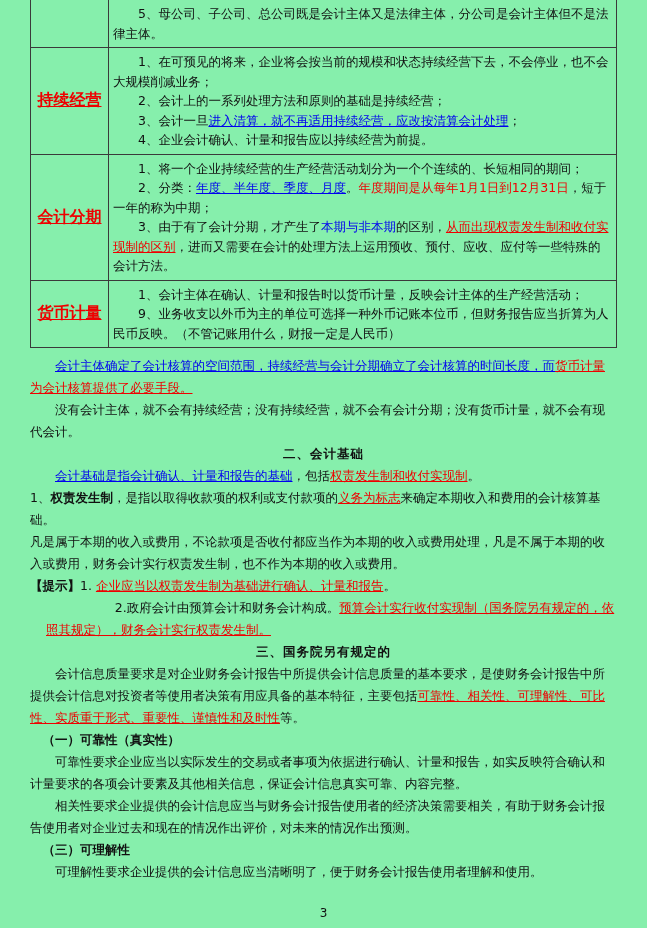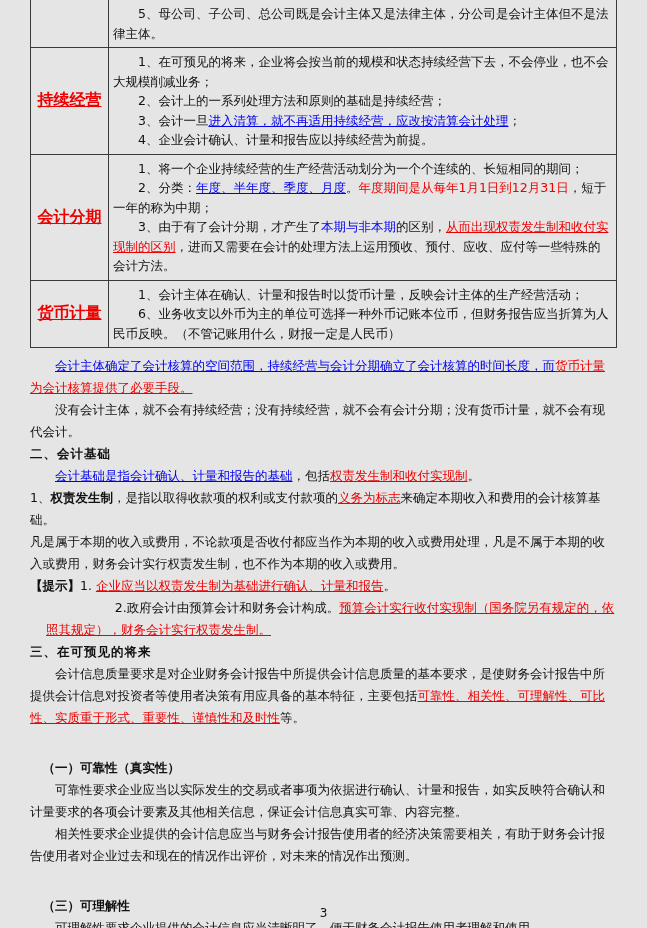--- a/index.html
+++ b/index.html
@@ -8,21 +8,21 @@
   body {
     width: 647px; height: 928px;
     font-family: "DejaVu Sans", "Liberation Sans", sans-serif;
     color: #111111;
   }
   .page {
     position: relative;
     width: 647px; height: 928px;
     padding: 0 30px;
     overflow: hidden;
-    background: #e5e5e5;
+    background: #86efac;
   }
   
   .tbl {
     width: 100%;
     border-collapse: collapse;
     font-size: 12.5px;
     margin-top: -1px;
   }
   .tbl td { border: 1px solid #3a3a3a; vertical-align: middle; }
   .tbl td.hd {
@@ -33,22 +33,22 @@
     text-decoration: underline;
     font-size: 16px;
   }
   .tbl td.cell { padding: 4px 6px 4px 4px; }
   .cp { text-indent: 2em; line-height: 19.5px; }
   
   .content { margin-top: 7px; font-size: 12.5px; }
   .content p { line-height: 22px; }
   p.ind  { text-indent: 2em; }
   p.ind5 { text-indent: 5.5em; margin-left: 16px; }
-  .h1 { font-weight: bold; letter-spacing: 1px; }
-  .h2 { font-weight: bold; text-indent: 1em; margin-top: 28px; }
+  .h1 { font-weight: bold; letter-spacing: 1px; text-align: center; }
+  .h2 { font-weight: bold; text-indent: 1em; }
   
   .red  { color: var(--red); }
   .blue { color: var(--blue); }
   .u { text-decoration: underline; }
   .b { font-weight: bold; }
   
   .page-num {
     position: absolute;
     bottom: 8px; left: 0; right: 0;
     text-align: center;
@@ -87,36 +87,36 @@
         <td class="cell">
           <p class="cp"><span>1、将一个企业持续经营的生产经营活动划分为一个个连续的、长短相同的期间；</span></p>
           <p class="cp"><span>2、分类：</span><span class="blue u">年度、半年度、季度、月度</span><span>。</span><span class="red">年度期间是从每年1月1日到12月31日</span><span>，短于一年的称为中期；</span></p>
           <p class="cp"><span>3、由于有了会计分期，才产生了</span><span class="blue">本期与非本期</span><span>的区别，</span><span class="red u">从而出现权责发生制和收付实现制的区别</span><span>，进而又需要在会计的处理方法上运用预收、预付、应收、应付等一些特殊的会计方法。</span></p>
         </td>
       </tr>
       <tr>
         <td class="hd">货币计量</td>
         <td class="cell">
           <p class="cp"><span>1、会计主体在确认、计量和报告时以货币计量，反映会计主体的生产经营活动；</span></p>
-          <p class="cp"><span>6、业务收支以外币为主的单位可选择一种外币记账本位币，但财务报告应当折算为人民币反映。（不管记账用什么，财报一定是人民币）</span></p>
+          <p class="cp"><span>9、业务收支以外币为主的单位可选择一种外币记账本位币，但财务报告应当折算为人民币反映。（不管记账用什么，财报一定是人民币）</span></p>
         </td>
       </tr>
     </tbody>
   </table>
 
   <div class="content">
     <p class="ind"><span class="blue u">会计主体确定了会计核算的空间范围，持续经营与会计分期确立了会计核算的时间长度，而</span><span class="red u">货币计量为会计核算提供了必要手段。</span></p>
     <p class="ind"><span>没有会计主体，就不会有持续经营；没有持续经营，就不会有会计分期；没有货币计量，就不会有现代会计。</span></p>
     <p class="h1">二、会计基础</p>
     <p class="ind"><span class="blue u">会计基础是指会计确认、计量和报告的基础</span><span>，包括</span><span class="red u">权责发生制和收付实现制</span><span>。</span></p>
     <p><span>1、</span><span class="b">权责发生制</span><span>，是指以取得收款项的权利或支付款项的</span><span class="red u">义务为标志</span><span>来确定本期收入和费用的会计核算基础。</span></p>
     <p><span>凡是属于本期的收入或费用，不论款项是否收付都应当作为本期的收入或费用处理，凡是不属于本期的收入或费用，财务会计实行权责发生制，也不作为本期的收入或费用。</span></p>
     <p><span class="b">【提示】</span><span>1. </span><span class="red u">企业应当以权责发生制为基础进行确认、计量和报告</span><span>。</span></p>
     <p class="ind5"><span>2.政府会计由预算会计和财务会计构成。</span><span class="red u">预算会计实行收付实现制（国务院另有规定的，依照其规定），财务会计实行权责发生制。</span></p>
-    <p class="h1">三、在可预见的将来</p>
+    <p class="h1">三、国务院另有规定的</p>
     <p class="ind"><span>会计信息质量要求是对企业财务会计报告中所提供会计信息质量的基本要求，是使财务会计报告中所提供会计信息对投资者等使用者决策有用应具备的基本特征，主要包括</span><span class="red u">可靠性、相关性、可理解性、可比性、实质重于形式、重要性、谨慎性和及时性</span><span>等。</span></p>
     <p class="h2">（一）可靠性（真实性）</p>
     <p class="ind"><span>可靠性要求企业应当以实际发生的交易或者事项为依据进行确认、计量和报告，如实反映符合确认和计量要求的各项会计要素及其他相关信息，保证会计信息真实可靠、内容完整。</span></p>
     <p class="ind"><span>相关性要求企业提供的会计信息应当与财务会计报告使用者的经济决策需要相关，有助于财务会计报告使用者对企业过去和现在的情况作出评价，对未来的情况作出预测。</span></p>
     <p class="h2">（三）可理解性</p>
     <p class="ind"><span>可理解性要求企业提供的会计信息应当清晰明了，便于财务会计报告使用者理解和使用。</span></p>
 
   </div>
 
   <div class="page-num">3</div>

